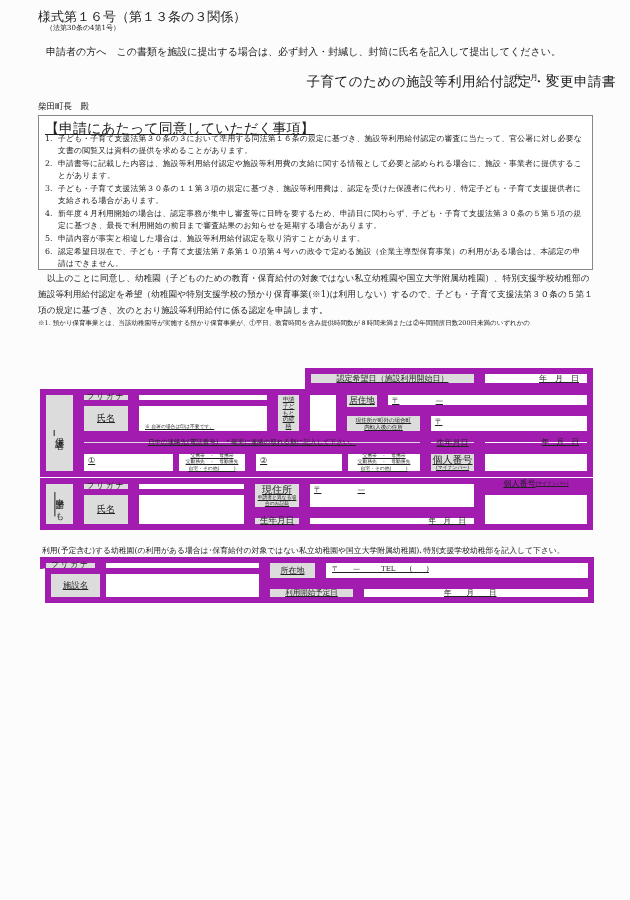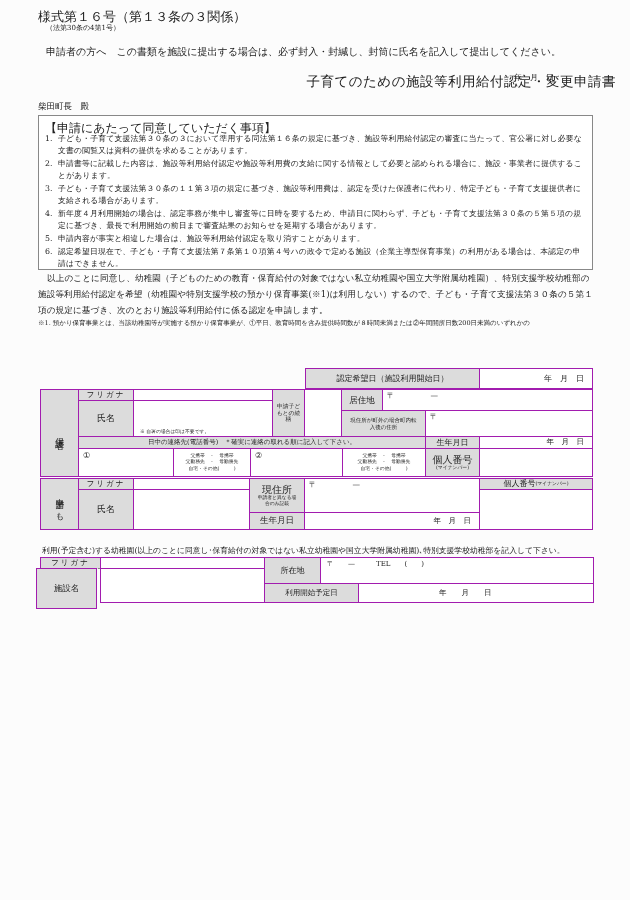--- a/index.html
+++ b/index.html
@@ -8,31 +8,31 @@
   .abs { position:absolute; }
   .t { white-space:nowrap; }
   .form-no { left:38px; top:8px; font-size:13px; }
   .form-sub { left:46px; top:23px; font-size:7px; }
   .notice { left:46px; top:45px; font-size:10px; }
   .date-top { left:514px; top:72px; font-size:8px; word-spacing:14px; }
   .title { left:0; width:616px; top:73px; text-align:right; font-size:13.5px; letter-spacing:0.5px; }
   .addressee { left:38px; top:101px; font-size:8.5px; }
 
   .consent-box { left:38px; top:115px; width:555px; height:155px; border:1px solid #888; box-sizing:border-box; background:#fff; }
-  .consent-head { left:6px; top:4px; font-size:12px; }
+  .consent-head { left:6px; top:4px; font-size:14px;text-decoration:underline; }
   .consent-item { left:6px; width:540px; font-size:7.8px; line-height:12px; }
   .consent-item .num { position:absolute; left:0; top:0; }
   .consent-item .txt { margin-left:13px; display:block; white-space:normal; letter-spacing:0.2px; }
 
   .agree { left:38px; top:270px; width:560px; font-size:8.6px; line-height:16px; letter-spacing:0.1px; }
   .footnote { left:38px; top:316px; width:560px; font-size:6.5px; line-height:15px; }
   .footnote .ind { padding-left:16px; display:block; }
 
   
-  .cell { position:absolute; box-sizing:border-box; border:1px solid #a21caf; display:flex; align-items:center; justify-content:center; text-align:center; font-size:8px; line-height:1.15; }
+  .cell { position:absolute; box-sizing:border-box; border:6px solid #a21caf; display:flex; align-items:center; justify-content:center; text-align:center; font-size:8px; line-height:1.15;text-decoration:underline; }
   .g { background:#dcdcdc; }
   .w { background:#fff; }
   .vtext { writing-mode:vertical-rl; letter-spacing:2px; font-size:9px; }
   .small { font-size:5.2px; }
   .tiny { font-size:4.8px; line-height:1.3; }
   .left { justify-content:flex-start; align-items:flex-start; padding:2px 4px; text-align:left; }
   .ymd { justify-content:flex-end; padding-right:8px; word-spacing:14px; }
   .big { font-size:10px; }
   .facility-intro { left:42px; top:545px; font-size:7.8px; }
 </style>
@@ -143,21 +143,21 @@
   <span style="margin-left:36px">—</span>
 </div>
 <div class="cell g" style="left:249px;top:512px;width:56px;height:18px;font-size:8.5px">生年月日</div>
 <div class="cell w ymd" style="left:304px;top:512px;width:176px;height:18px;font-size:7.5px">年　月　日</div>
 <div class="cell g" style="left:479px;top:478px;width:114px;height:12px">
   <span style="font-size:8px">個人番号</span>
     <span class="tiny">(マイナンバー)</span>
 </div>
 <div class="cell w" style="left:479px;top:489px;width:114px;height:41px"></div>
 
-<div class="abs t facility-intro">利用(予定含む)する幼稚園(以上のことに同意し･保育給付の対象ではない私立幼稚園や国立大学附属幼稚園)､特別支援学校幼稚部を記入して下さい。</div>
+<div class="abs t facility-intro">利用(予定含む)する幼稚園(の利用がある場合は･保育給付の対象ではない私立幼稚園や国立大学附属幼稚園)､特別支援学校幼稚部を記入して下さい。</div>
 <div class="cell g" style="left:40px;top:557px;width:61px;height:12px;border-bottom:1px dashed #888;font-size:7.5px;letter-spacing:2px">フリガナ</div>
 <div class="cell w" style="left:100px;top:557px;width:165px;height:12px;border-bottom:1px dashed #888"></div>
-<div class="cell g" style="left:36px;top:568px;width:61px;height:41px;font-size:8.5px">施設名</div>
+<div class="cell g" style="left:45px;top:568px;width:61px;height:35px;font-size:8.5px">施設名</div>
 <div class="cell w" style="left:100px;top:568px;width:165px;height:35px"></div>
 <div class="cell g" style="left:264px;top:557px;width:57px;height:27px;font-size:8px">所在地</div>
 <div class="cell w left" style="left:320px;top:557px;width:274px;height:27px;font-size:7px;padding-left:6px">〒　　—　　　TEL　　(　　)</div>
 <div class="cell g" style="left:264px;top:583px;width:95px;height:20px;font-size:7.5px">利用開始予定日</div>
 <div class="cell w" style="left:358px;top:583px;width:236px;height:20px;font-size:7.5px;justify-content:flex-start;padding-left:80px;word-spacing:14px">年　　月　　日</div>
 
 </body></html>

